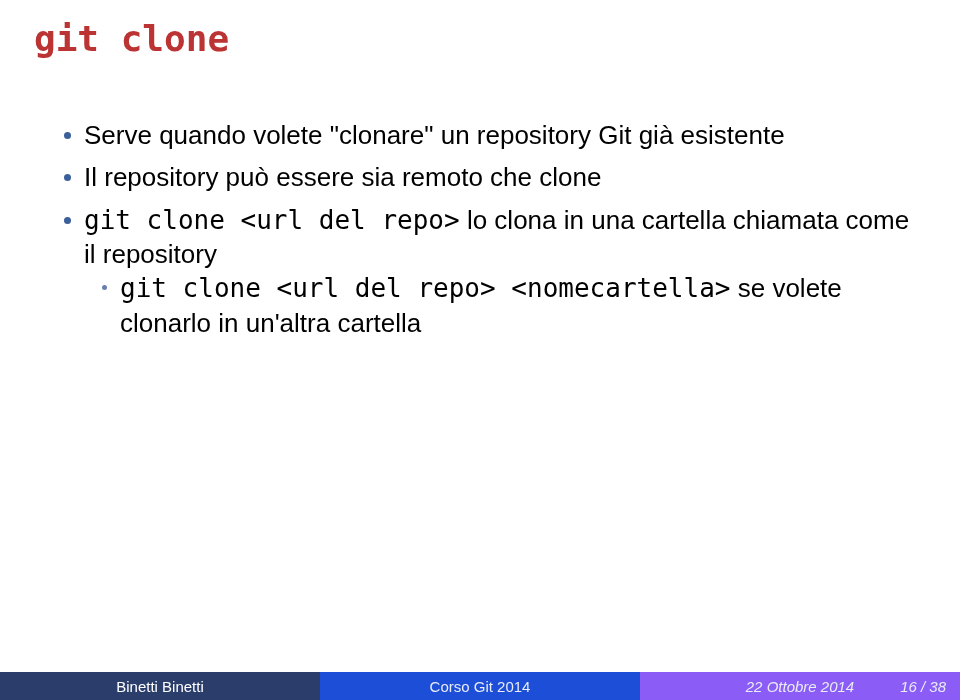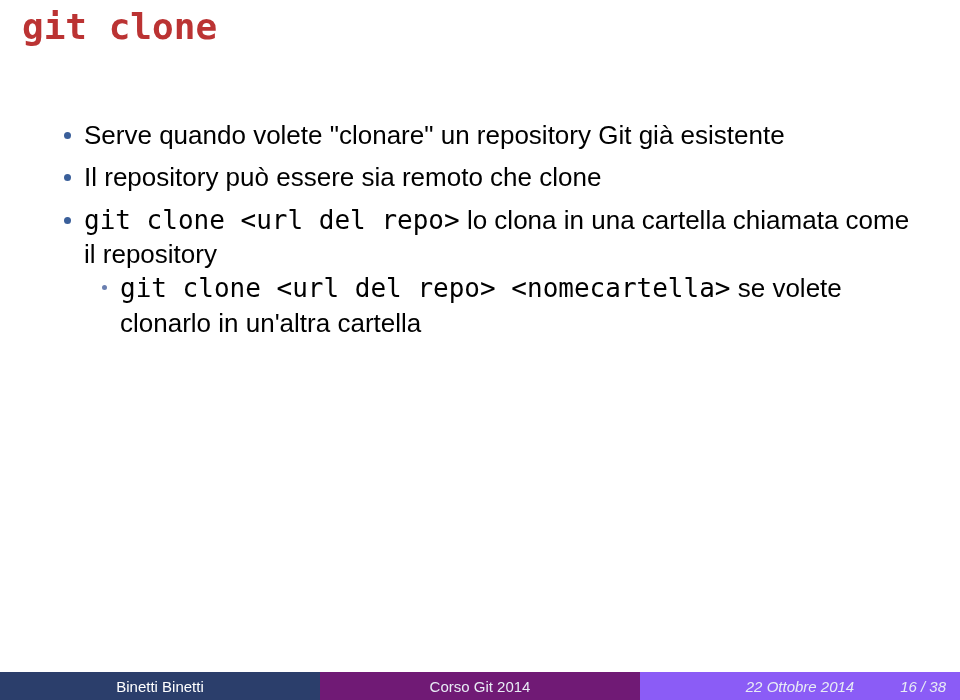--- a/index.html
+++ b/index.html
@@ -8,21 +8,21 @@
     height: 700px;
     background: #ffffff;
     font-family: sans-serif;
     position: relative;
     overflow: hidden;
   }
   .slide {
     width: 960px;
     height: 700px;
     position: relative;
-    padding: 4px;
+    padding: 16px;
   }
   .title {
     color: #bb3333;
     font-family: "DejaVu Sans Mono", "Courier New", monospace;
     font-size: 36px;
     font-weight: bold;
     padding: 2px 18px 0 18px;
   }
   .content {
     position: absolute;
@@ -83,21 +83,21 @@
     font-size: 15px;
   }
   .foot-seg {
     flex: 1 1 0;
     display: flex;
     align-items: center;
     justify-content: center;
     color: #ffffff;
   }
   .foot-left { background: #2b3e6b; }
-  .foot-mid  { background: #701a75; color: #e8ecf5; }
+  .foot-mid  { background: #1d4ed8; color: #e8ecf5; }
   .foot-right{ background: #8b5cf6; color: #e8ecf5; position: relative; font-style: italic; }
   .pagecount {
     position: absolute;
     right: 14px;
   }
 </style>
 </head>
 <body>
 
 <div class="slide">

